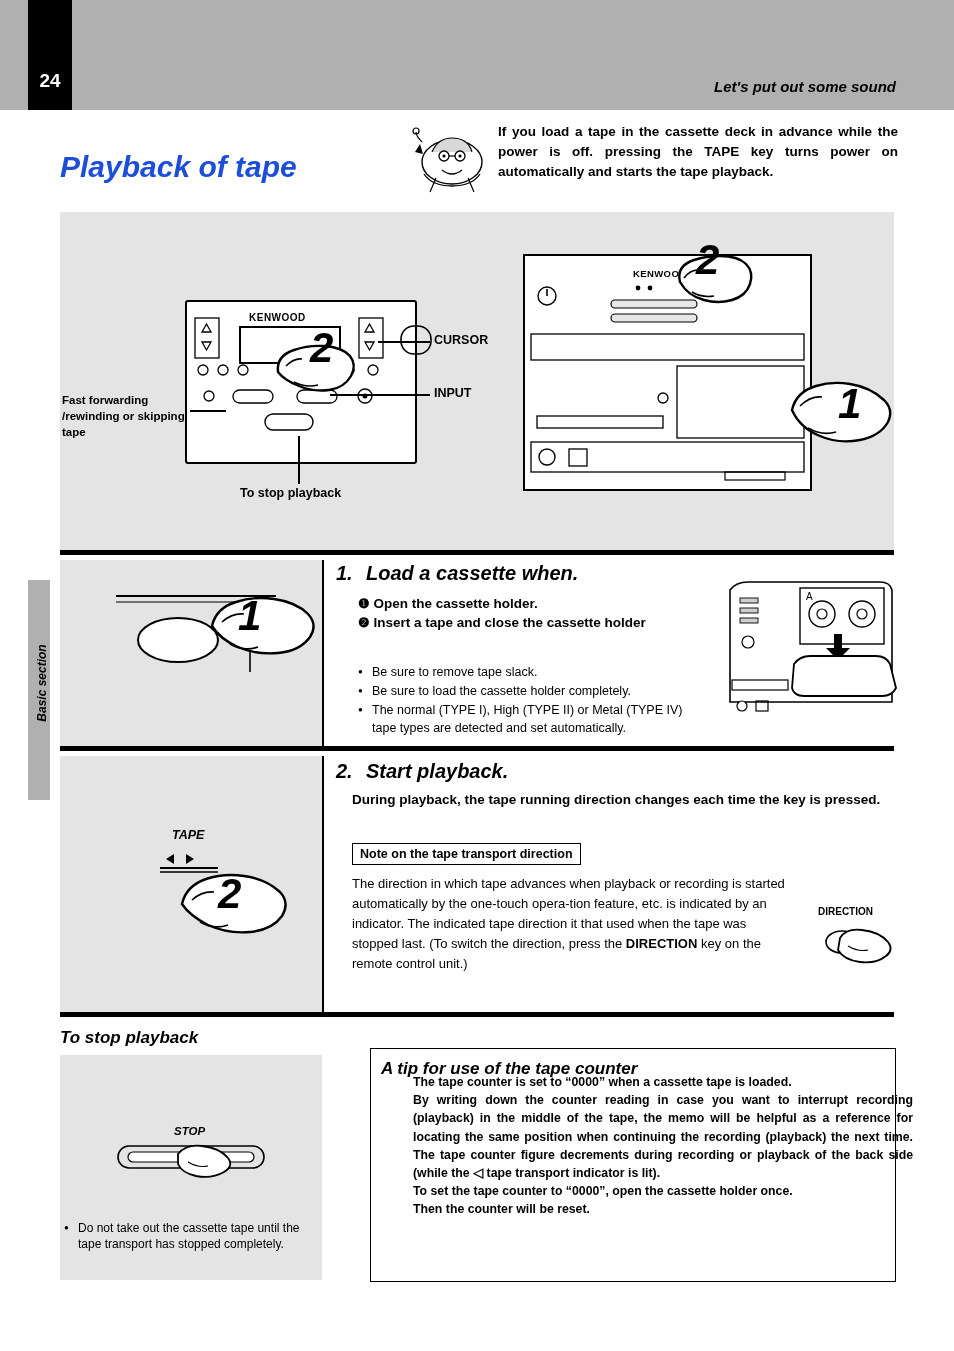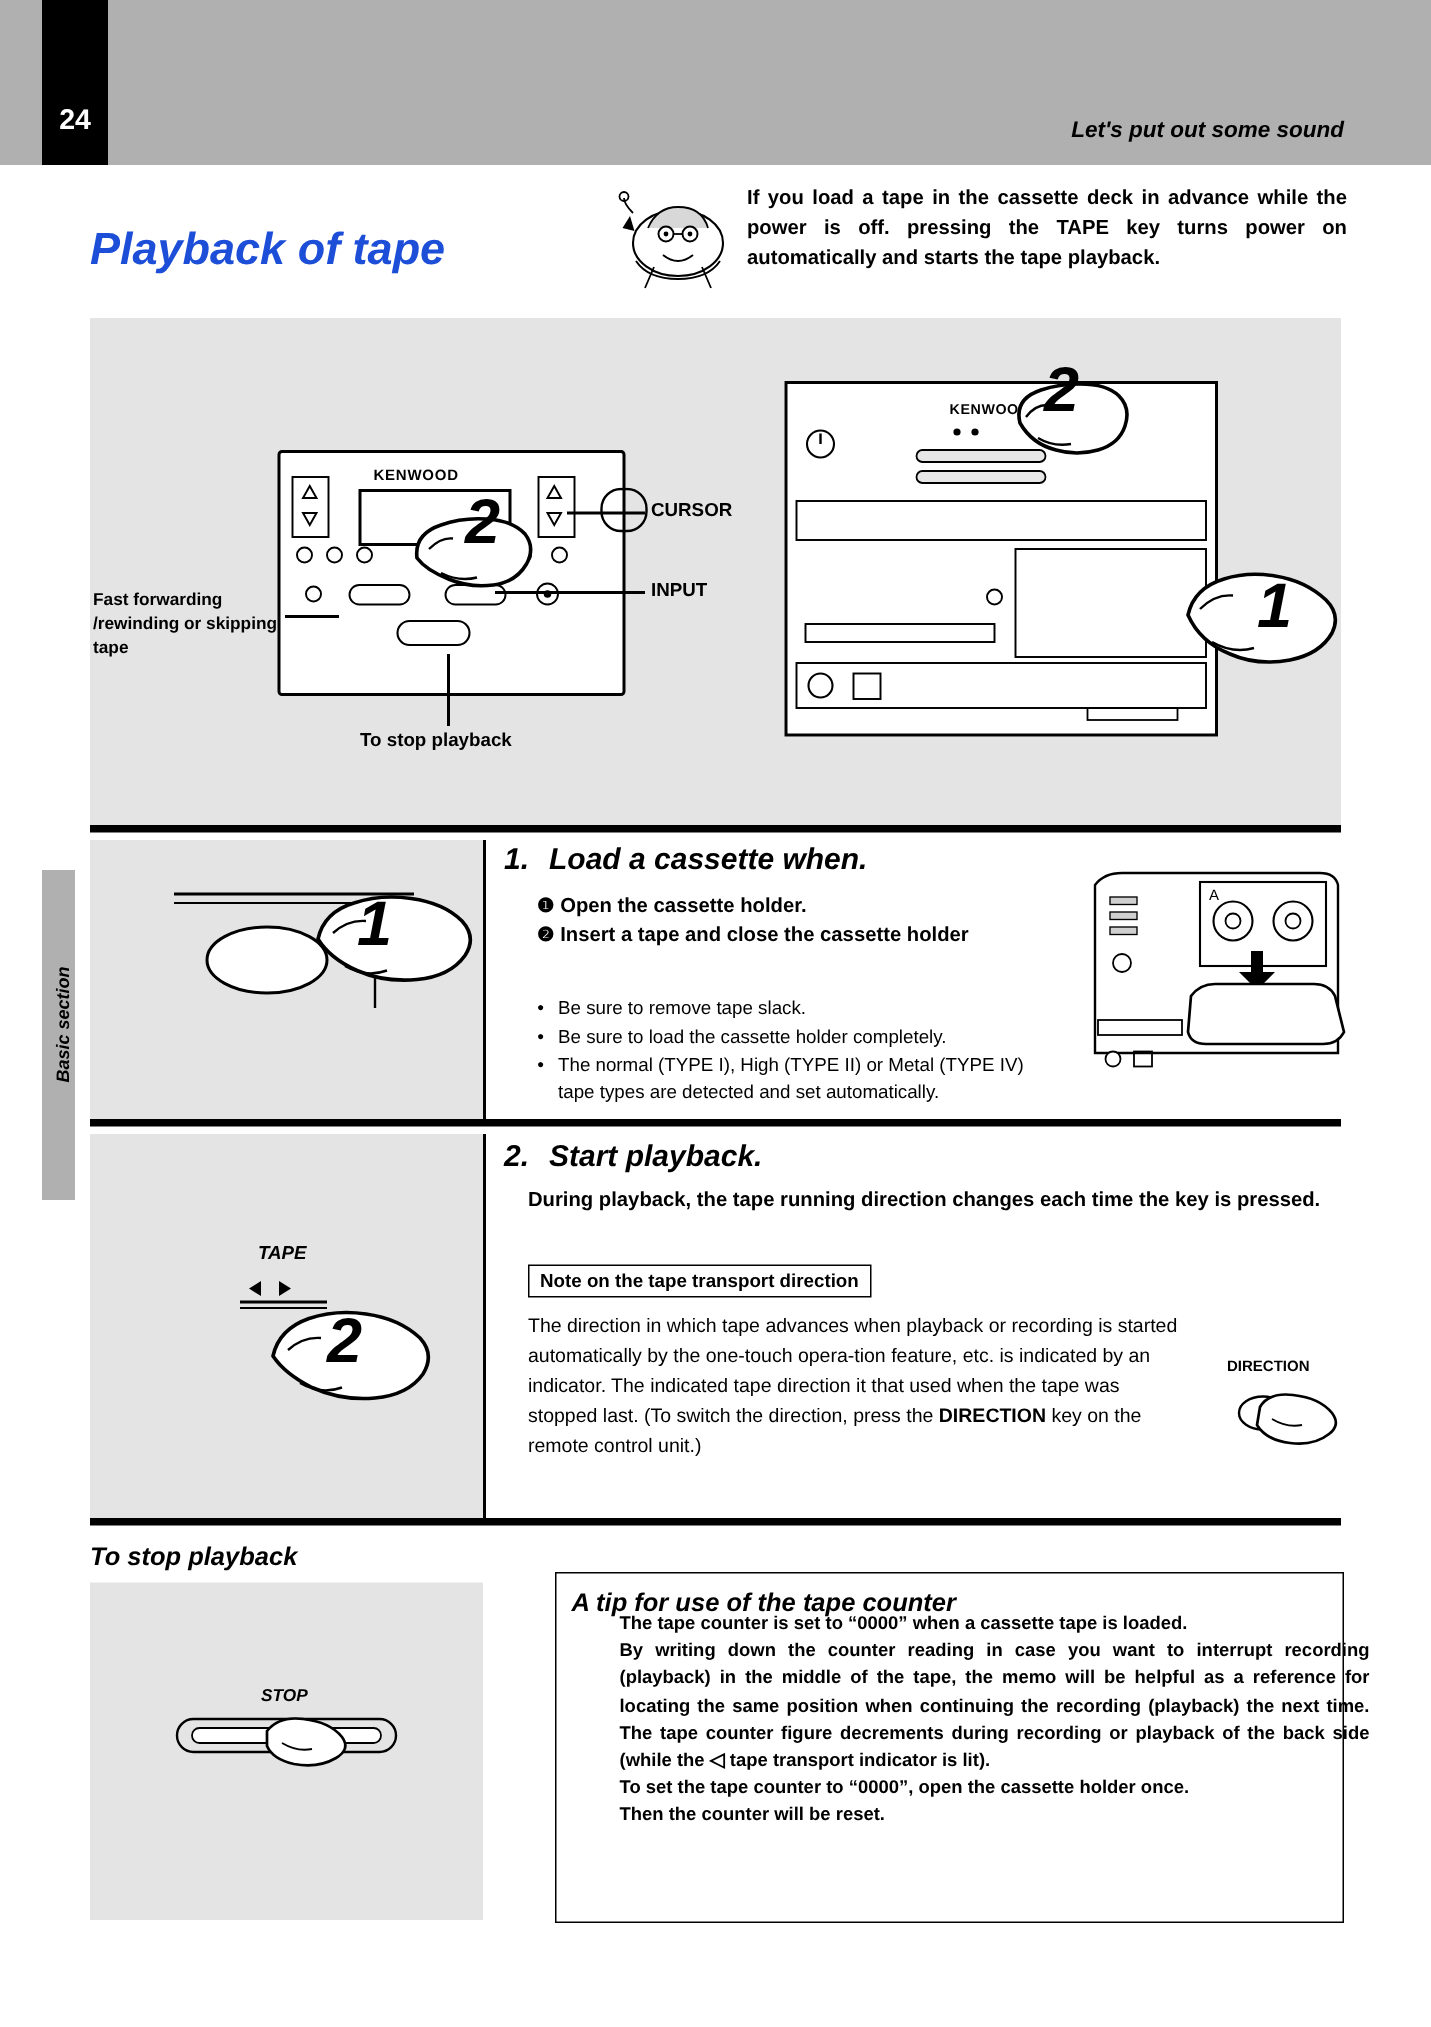--- a/index.html
+++ b/index.html
@@ -378,20 +378,23 @@
   <div class="stop-panel"></div>
 
   <div class="lbl" style="left:174px;top:1125px;font-style:italic;font-size:11.5px;">STOP</div>
   <svg style="position:absolute;left:116px;top:1140px;width:152px;height:48px;">
     <rect x="2" y="6" width="146" height="22" rx="11" fill="#e4e4e4" stroke="#000" stroke-width="1.6"></rect>
     <rect x="12" y="12" width="126" height="10" rx="5" fill="#fff" stroke="#000" stroke-width="1.2"></rect>
     <path d="M62 14 q8 -10 24 -8 q18 2 26 12 q6 8 -4 14 q-12 7 -28 4 q-14 -3 -18 -12 z" fill="#fff" stroke="#000" stroke-width="1.8"></path>
     <path d="M72 22 q10 6 20 4" fill="none" stroke="#000" stroke-width="1.2"></path>
   </svg>
 
+  <div class="stop-note">
+    <div class="b">Do not take out the cassette tape until the tape transport has stopped completely.</div>
+  </div>
 
   <div class="tip-box">
     <div class="tip-title">A tip for use of the tape counter</div>
     <div class="tip-body">
       <div>The tape counter is set to “0000” when a cassette tape is loaded.</div>
       <div>
         <span>By writing down the counter reading in case you want to interrupt recording (playback) in the middle of the tape, the memo will be helpful as a reference for locating the same position when continuing the recording (playback) the next time. The tape counter figure decrements during recording or playback of the back side (while the</span>
         <span style="font-size:13px;">◁</span>
         <span>tape transport indicator is lit).</span>
       </div>

